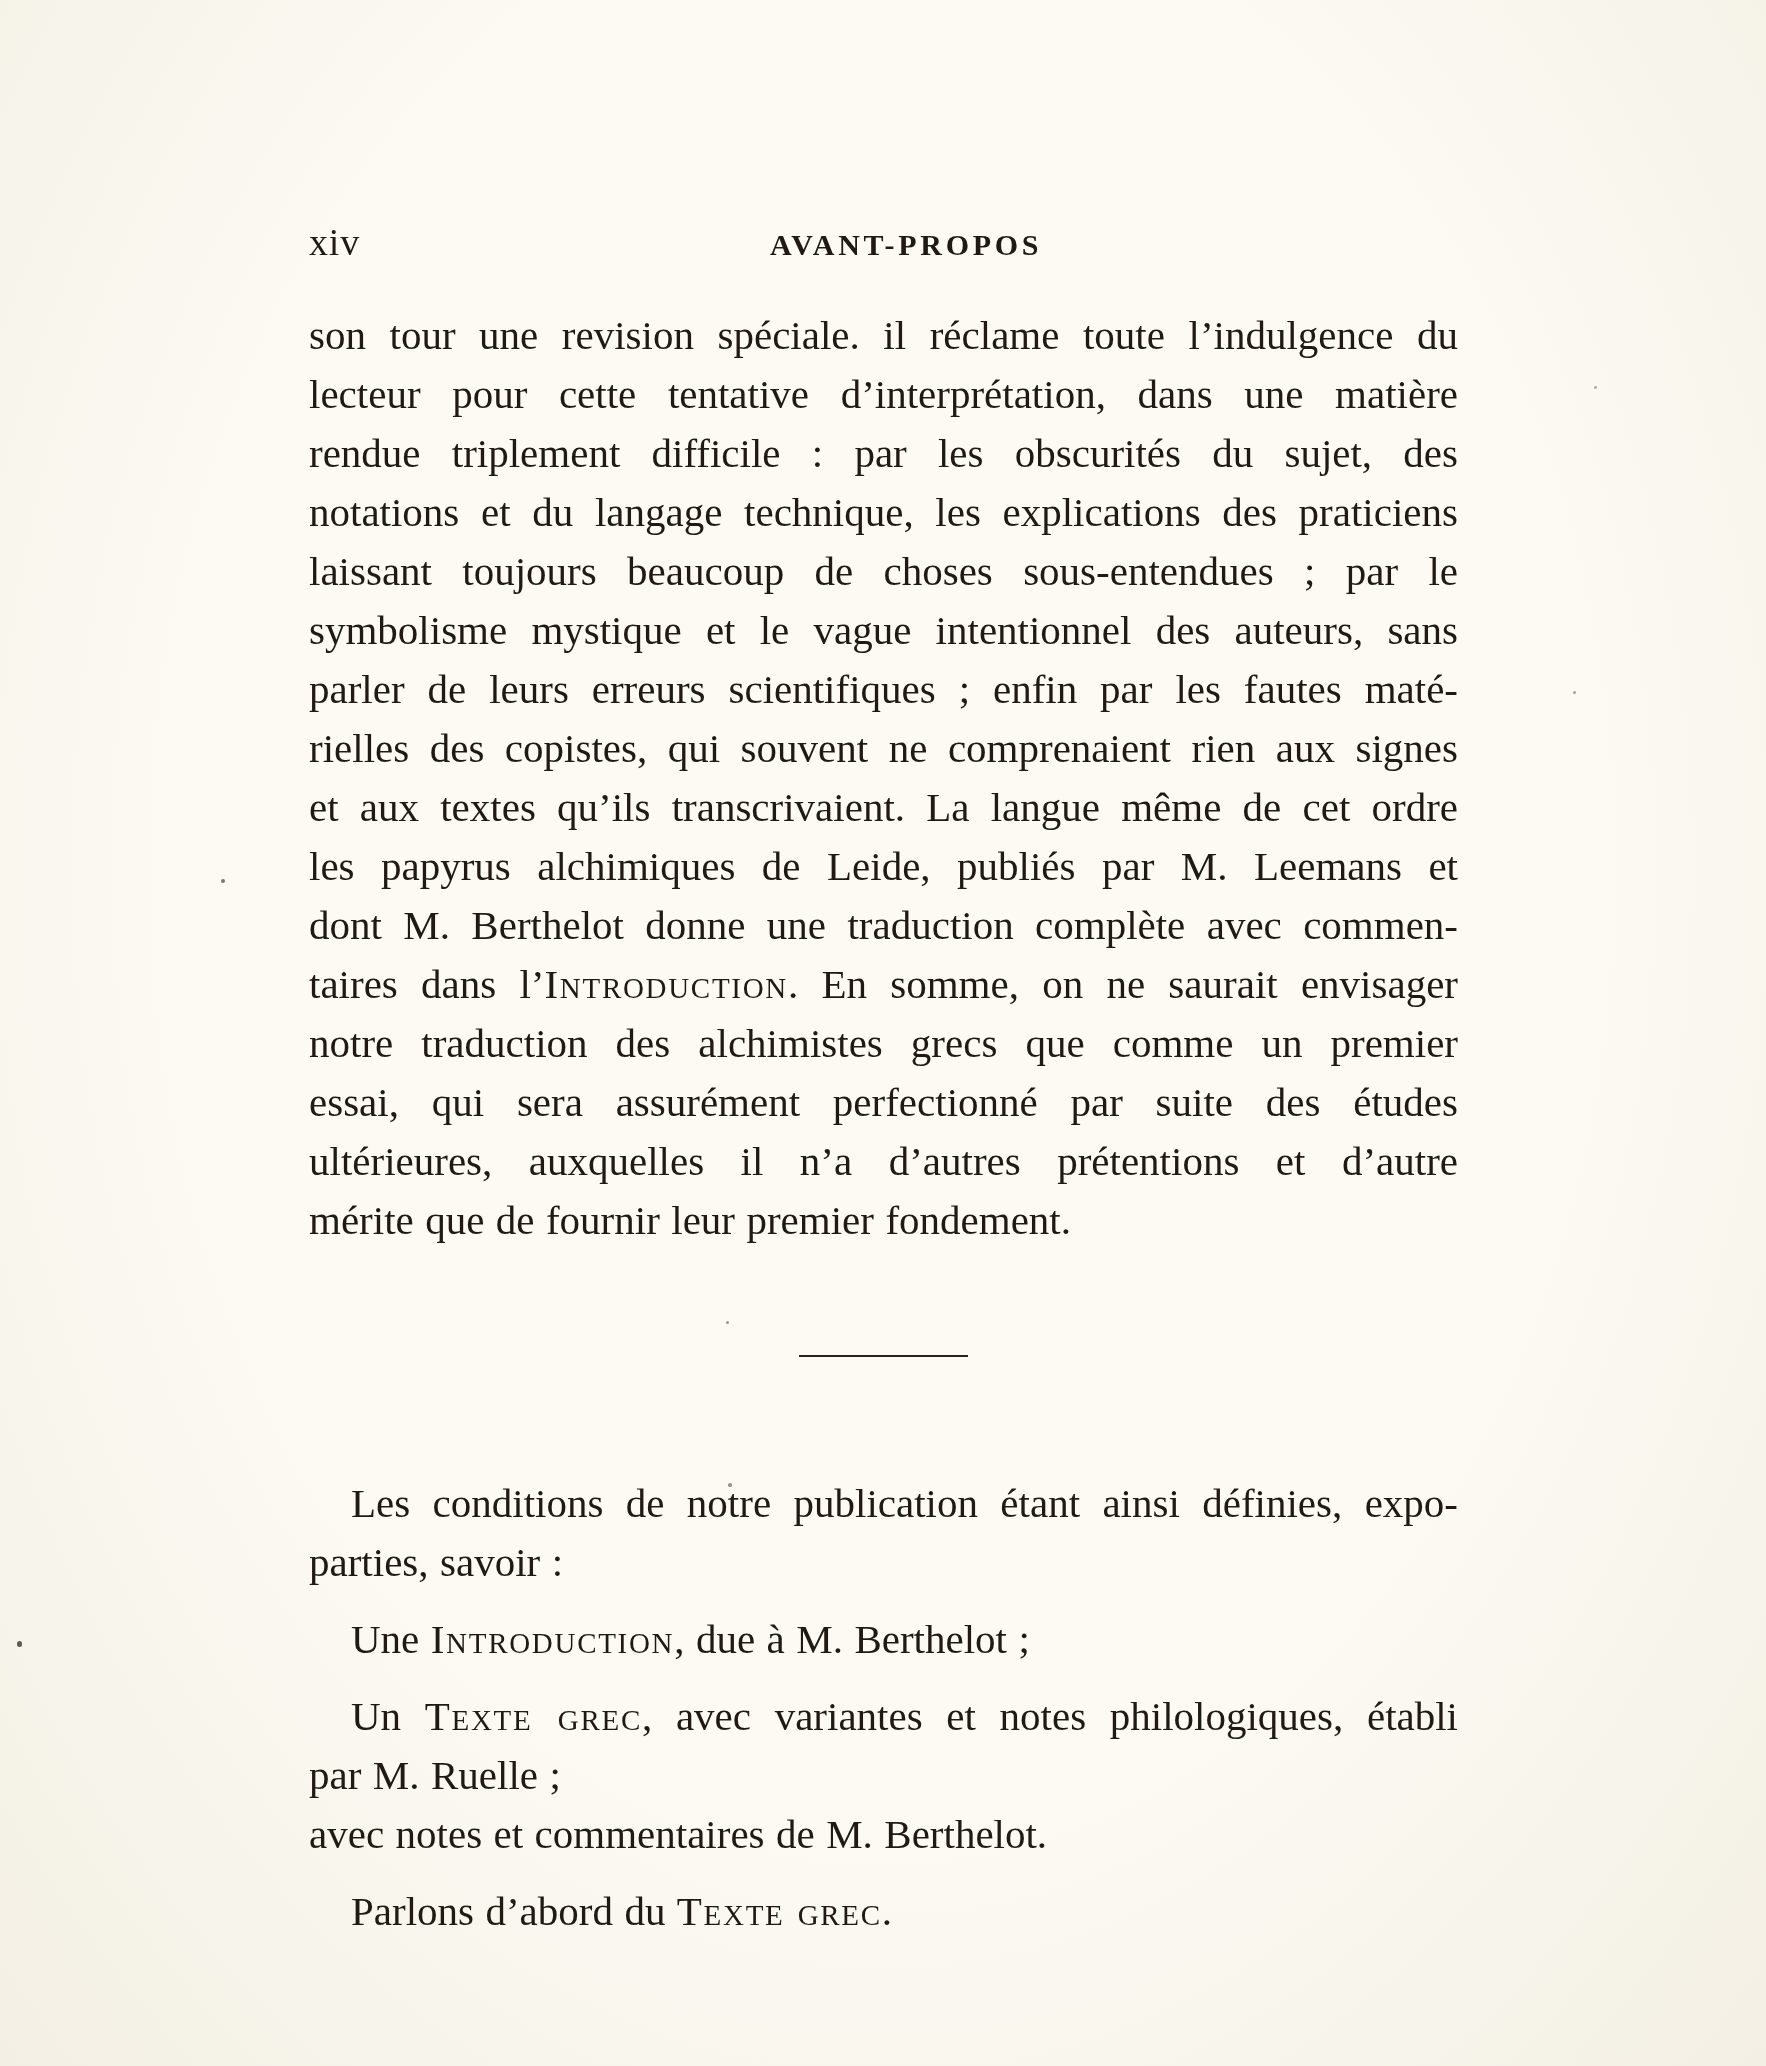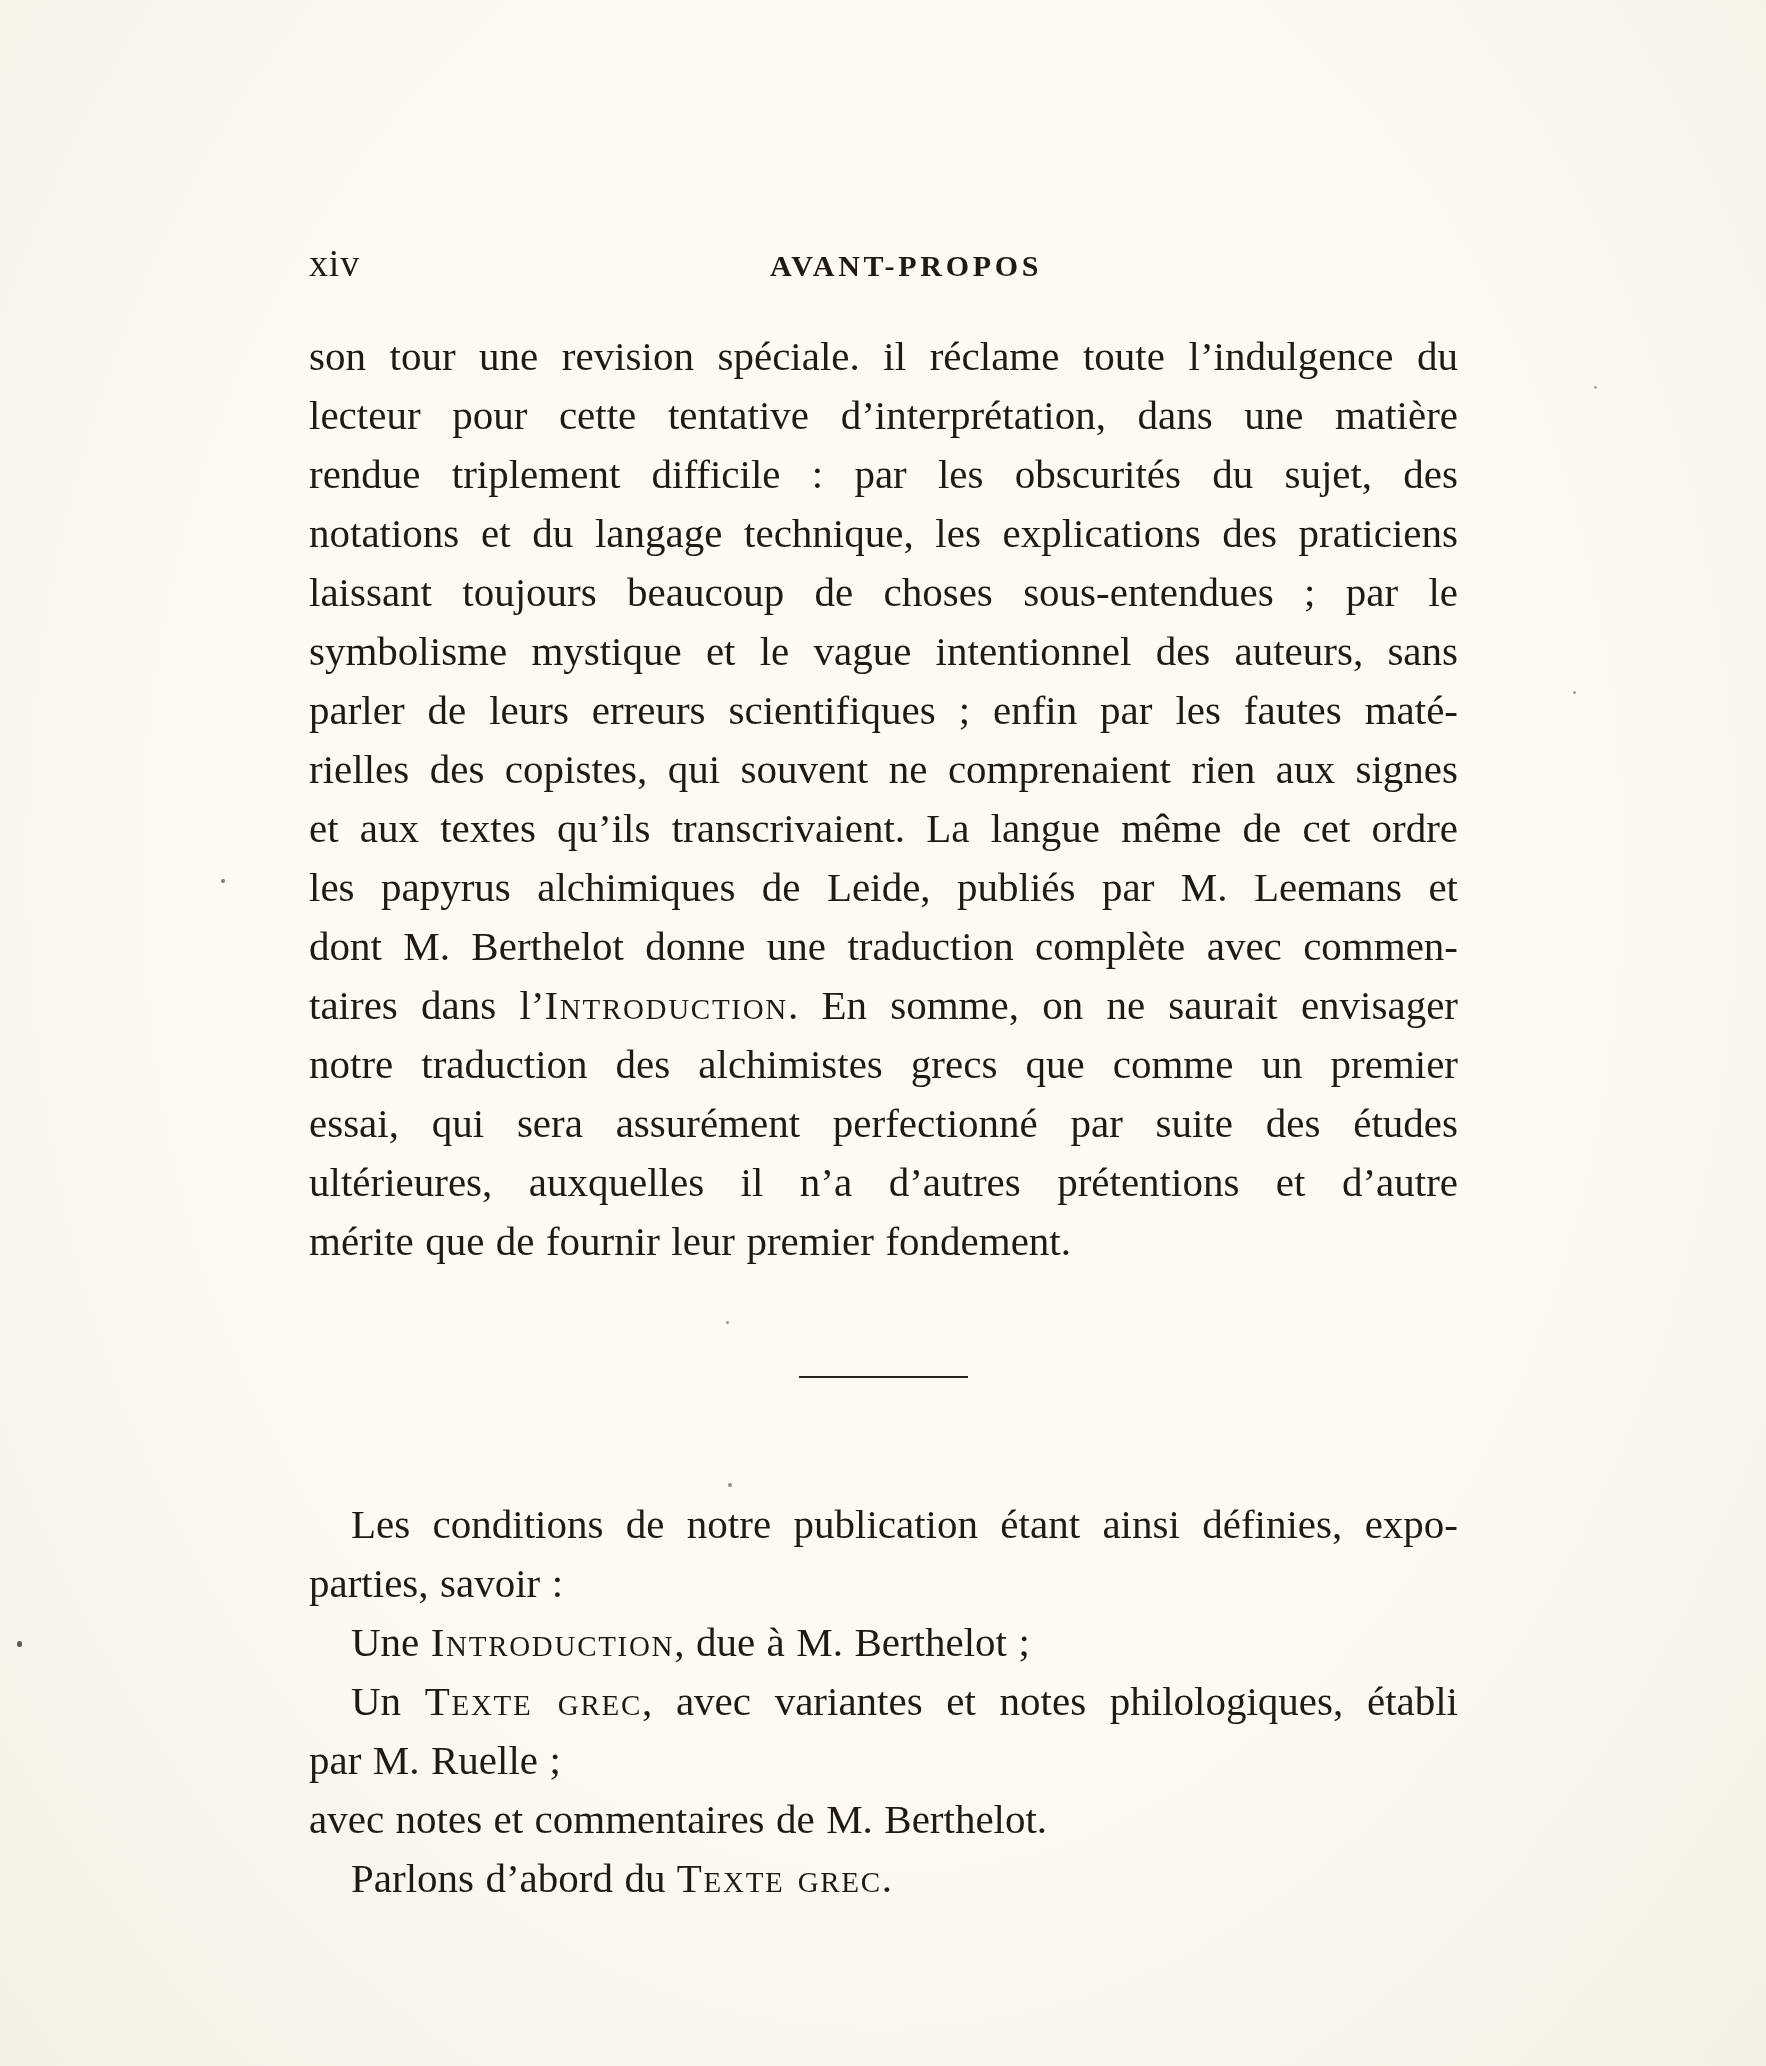--- a/index.html
+++ b/index.html
@@ -20,21 +20,21 @@
   }
   .page{
     position:absolute;
     inset:0;
     background:radial-gradient(ellipse at 50% 42%, var(--paper) 55%, var(--paper-edge) 100%);
     overflow:hidden;
   }
   .textblock{
     position:absolute;
     left:309px;
-    top:241px;
+    top:220px;
     width:1149px;
   }
   .pagehead{
     display:grid;
     grid-template-columns:1fr auto 1fr;
     align-items:baseline;
     height:46px;
   }
   .folio{
     justify-self:start;
@@ -59,20 +59,21 @@
     height:59px;
     text-align:justify;
     text-align-last:justify;
     white-space:normal;
   }
   .line.last{
     text-align-last:left;
   }
   .line.indent{
     text-indent:42px;
+    margin-top:18px;
   }
   .sc{
     font-variant:small-caps;
     letter-spacing:1.7px;
   }
   .rule{
     width:169px;
     border:0;
     border-top:2.5px solid #29231b;
     margin:105px auto 117px auto;

